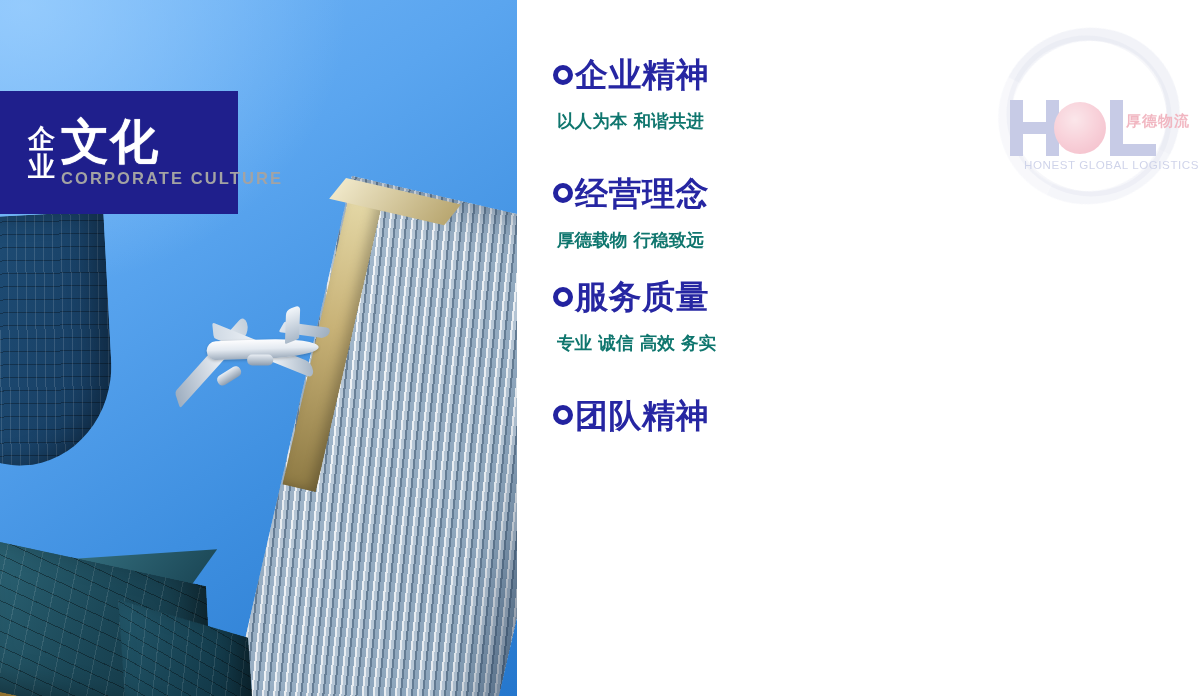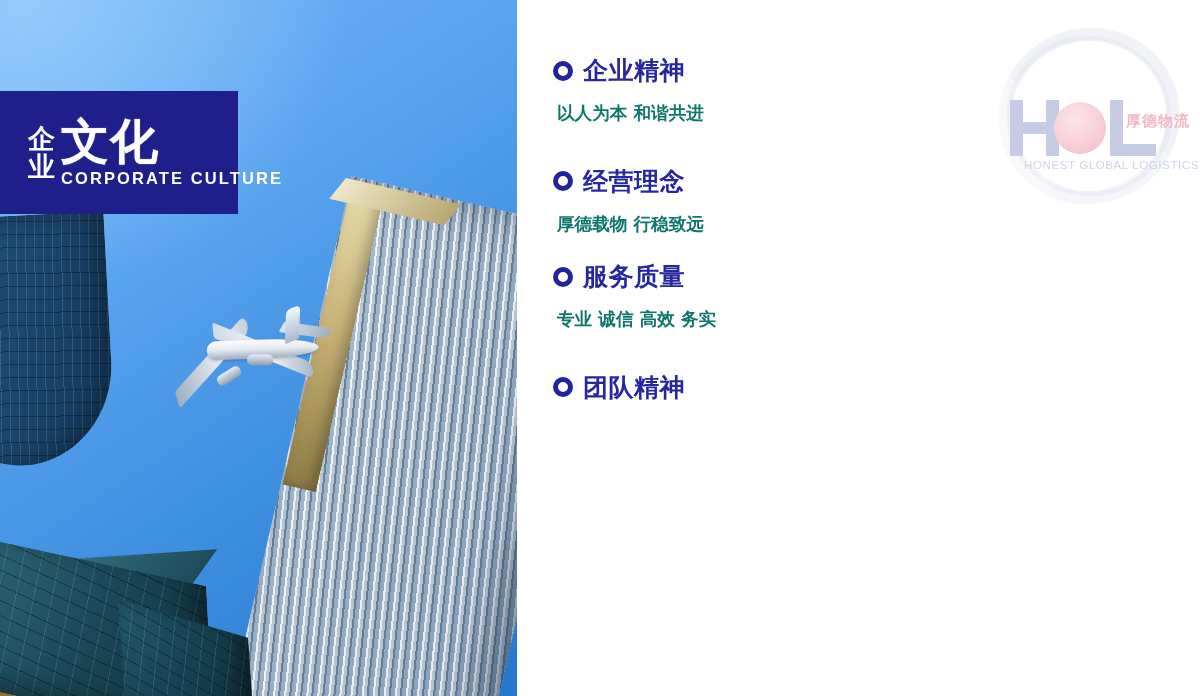--- a/index.html
+++ b/index.html
@@ -153,21 +153,21 @@
   }
   .title-stack span { display:block; }
   .title-main-wrap { display:flex; flex-direction:column; justify-content:center; }
   .title-main {
     color:#fff; font-weight:900; font-size:48px; line-height:1.0;
     letter-spacing:1px;
     font-family:"DejaVu Sans","Liberation Sans",sans-serif;
     text-shadow:0 0 1px #fff;
   }
   .title-sub {
-    color:#ffffff; font-weight:700; font-size:16.5px; letter-spacing:2.1px;
+    color:#a3a3a3; font-weight:700; font-size:16.5px; letter-spacing:2.1px;
     margin-top:4px; white-space:nowrap;
   }
 
   
   .content { position:absolute; left:517px; top:0; width:683px; height:696px; background:#fff; }
 
   
   .watermark {
     position:absolute; left:473px; top:22px; width:200px; height:190px;
     opacity:.42; pointer-events:none;
@@ -219,22 +219,22 @@
 
   
   .sections { position:absolute; left:0; top:0; width:683px; }
   .section { position:relative; }
   .sec-head { display:flex; align-items:center; }
   .ring {
     width:20px; height:20px; border-radius:50%;
     border:5.5px solid #2323a0; flex:0 0 auto; margin-left:36px;
   }
   .sec-title {
-    margin-left:10px; color:#2626a2; font-weight:900;
-    font-size:25px; letter-spacing:.5px; line-height:1;
+    margin-left:2px; color:#2626a2; font-weight:900;
+    font-size:33px; letter-spacing:.5px; line-height:1;
     font-family:Liberation Sans, sans-serif;
   }
   .sec-body {
     margin-left:40px; color:#0f766e; font-weight:700;
     font-size:17.6px; line-height:1.0;
     font-family:"DejaVu Sans","Liberation Sans",sans-serif;
   }
   .sec-body.para { line-height:1.72; max-width:594px; text-align:justify; }
 </style>
 </head>

